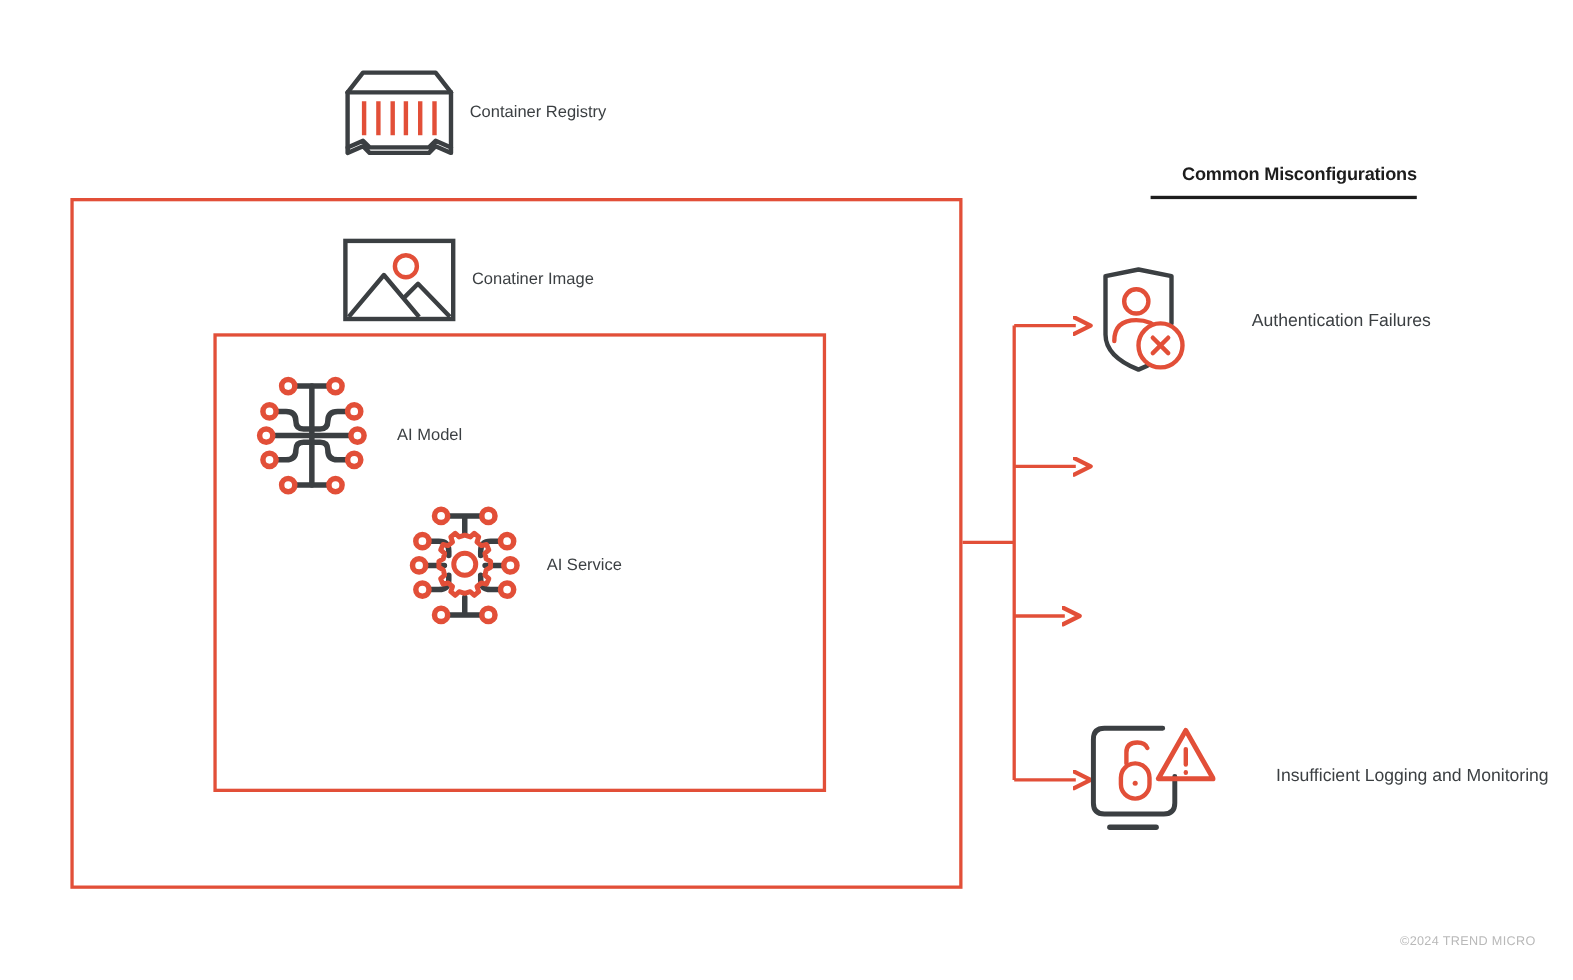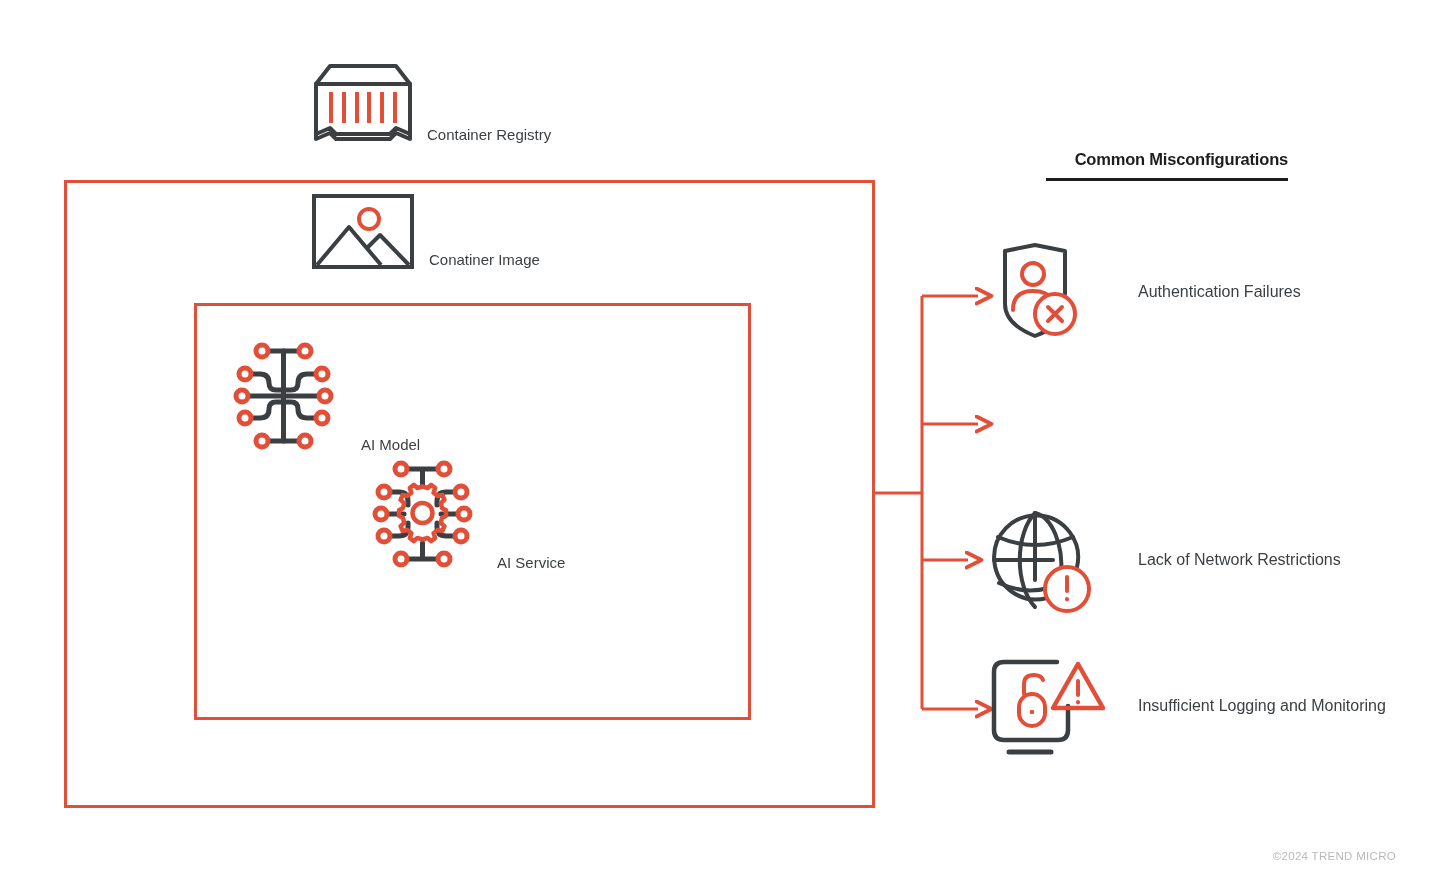--- a/index.html
+++ b/index.html
@@ -26,34 +26,34 @@
     background: transparent;
     box-sizing: border-box;
   }
   #outer-box { left: 64px;  top: 180px; width: 811px; height: 628px; }
   #inner-box { left: 194px; top: 303px; width: 557px; height: 417px; }
 
   
   .node {
     position: absolute;
     display: flex;
-    align-items: flex-end;
+    align-items: center;
   }
   .node .icon { flex: 0 0 auto; line-height: 0; }
   .node .label {
     font-size: 15px;
     color: #3b3f42;
     line-height: 1.35;
     white-space: pre-line;
   }
 
   #node-registry { left: 311px; top: 60px; }
   #node-registry .label { margin-left: 12px; }
 
-  #node-image { left: 311px; top: 193px; }
+  #node-image { left: 311px; top: 216px; }
   #node-image .label { margin-left: 14px; }
 
   #node-aimodel { left: 226px; top: 337px; }
   #node-aimodel .label { margin-left: 20px; }
 
   #node-aiservice { left: 365px; top: 455px; }
   #node-aiservice .label { margin-left: 17px; }
 
   #node-pipeline { left: 530px; top: 570px; }
   #node-pipeline .label { margin-left: 22px; }
@@ -88,21 +88,21 @@
   .misc-item .icon { flex: 0 0 auto; line-height: 0; width: 115px; }
   .misc-item .label {
     font-size: 16px;
     color: #3b3f42;
     margin-left: 38px;
     white-space: nowrap;
   }
   #misc-0 { top: 242px; }
   #misc-1 { top: 378px; }
   #misc-2 { top: 505px; }
-  #misc-3 { top: 648px; }
+  #misc-3 { top: 648px; gap: 22px; }
 
   
   #connectors {
     position: absolute;
     left: 0; top: 0;
     width: 1430px; height: 891px;
     pointer-events: none;
   }
 
   
@@ -269,41 +269,20 @@
         <circle cx="48" cy="32" r="11" fill="none" stroke="#E24F38" stroke-width="4"></circle>
         <path d="M28 68 Q28 49 48 49 Q62 49 68 58" fill="none" stroke="#E24F38" stroke-width="4" stroke-linecap="round"></path>
         <circle cx="70" cy="72" r="20" fill="#ffffff" stroke="#E24F38" stroke-width="4"></circle>
         <path d="M63 65 L77 79 M77 65 L63 79" fill="none" stroke="#E24F38" stroke-width="4" stroke-linecap="round"></path>
       </svg>
     </span>
     <span class="label">Authentication Failures</span>
   </div>
 
 
-  <div class="misc-item" id="misc-2">
-    <span class="icon">
-      <svg width="110" height="110" viewBox="0 0 110 110">
-        <g fill="none" stroke="#3B3F42" stroke-width="4" stroke-linecap="round">
-          <path d="M92 62 A42 42 0 1 0 62 93"></path>
-          <path d="M50 8 A30 54 0 0 0 50 102"></path>
-          <path d="M50 8 A30 54 0 0 1 76 70"></path>
-          <line x1="50" y1="8" x2="50" y2="75"></line>
-          <path d="M13 32 Q50 48 88 32"></path>
-          <line x1="9" y1="55" x2="68" y2="55"></line>
-          <path d="M14 78 Q40 90 63 83"></path>
-        </g>
-        <circle cx="82" cy="84" r="22" fill="#ffffff" stroke="#E24F38" stroke-width="4"></circle>
-        <g stroke="#E24F38" stroke-width="4" stroke-linecap="round">
-          <line x1="82" y1="72" x2="82" y2="86"></line>
-          <line x1="82" y1="94" x2="82" y2="94.5"></line>
-        </g>
-      </svg>
-    </span>
-    <span class="label">Lack of Network Restrictions</span>
-  </div>
 
   <div class="misc-item" id="misc-3">
     <span class="icon">
       <svg width="120" height="116" viewBox="0 0 120 116">
         <path d="M72 14 L19 14 Q9 14 9 24 L9 82 Q9 92 19 92 L73 92 Q83 92 83 82 L83 58" fill="none" stroke="#3B3F42" stroke-width="4.5" stroke-linecap="round" stroke-linejoin="round"></path>
         <line x1="24" y1="104" x2="66" y2="104" stroke="#3B3F42" stroke-width="5" stroke-linecap="round"></line>
         <g fill="none" stroke="#E24F38" stroke-width="4" stroke-linecap="round" stroke-linejoin="round">
           <rect x="34" y="46" width="26" height="32" rx="13"></rect>
           <path d="M39 46 L39 36 Q39 27 49 27 Q56 27 58 32"></path>
         </g>

